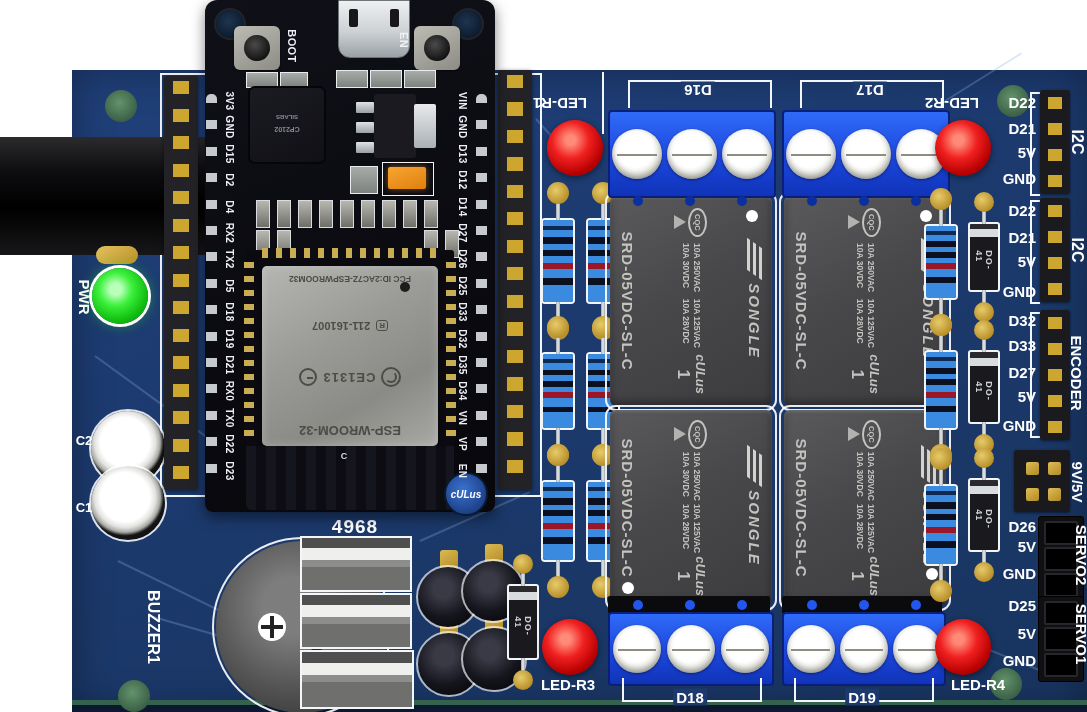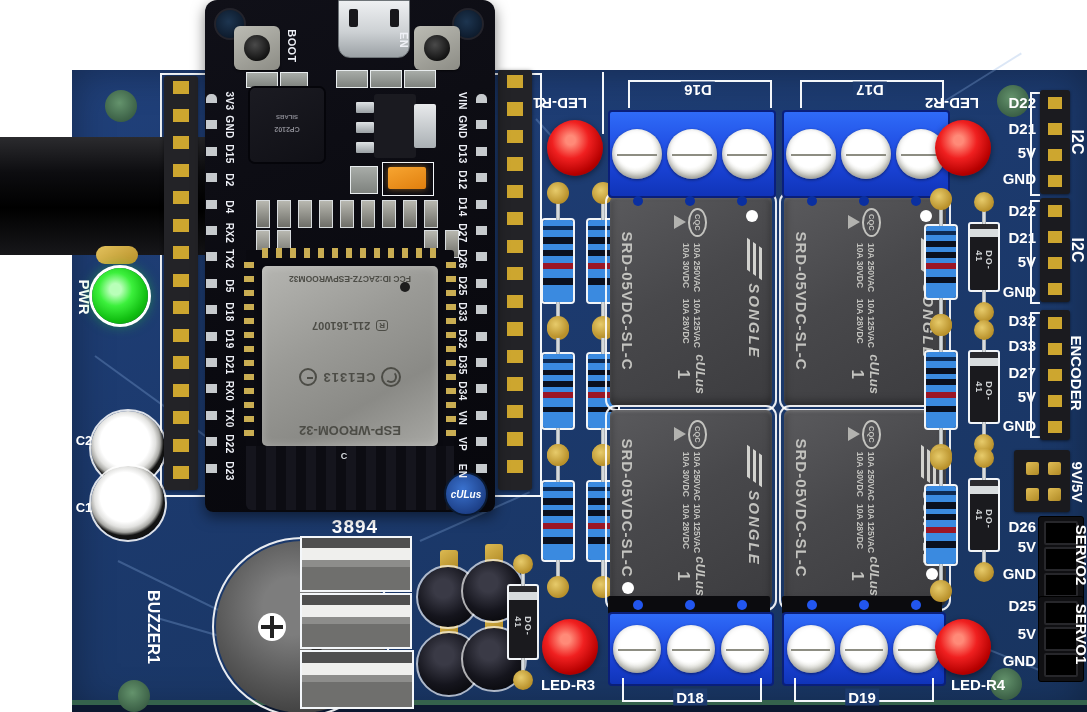--- a/index.html
+++ b/index.html
@@ -203,21 +203,21 @@
   <span class="lbl" style="left:84px;top:507px;font-size:13px;">C1</span>
   <div class="ecap" style="left:91px;top:411px;width:74px;height:74px;"></div>
   <div class="ecap" style="left:91px;top:466px;width:74px;height:74px;"></div>
 
   <span class="lbl r90" style="left:153px;top:627px;font-size:16px;">BUZZER1</span>
   <div class="buzzer">
     <div class="bz-plus"></div>
     <div class="bz-cres"></div>
   </div>
 
-  <span class="lbl" style="left:355px;top:527px;font-size:19px;letter-spacing:1px;">3894</span>
+  <span class="lbl" style="left:355px;top:527px;font-size:19px;letter-spacing:1px;">4968</span>
   <div class="reg" style="left:300px;top:536px;width:108px;height:52px;"></div>
   <div class="reg" style="left:300px;top:593px;width:108px;height:52px;"></div>
   <div class="reg" style="left:300px;top:650px;width:110px;height:55px;"></div>
 
   <div class="goldpad" style="left:440px;top:550px;width:18px;height:20px;"></div>
   <div class="goldpad" style="left:485px;top:544px;width:18px;height:20px;"></div>
   <div class="goldpad" style="left:440px;top:617px;width:18px;height:20px;"></div>
   <div class="goldpad" style="left:485px;top:612px;width:18px;height:20px;"></div>
   <div class="bcap" style="left:418px;top:567px;width:60px;height:60px;"></div>
   <div class="bcap" style="left:463px;top:561px;width:60px;height:60px;"></div>

